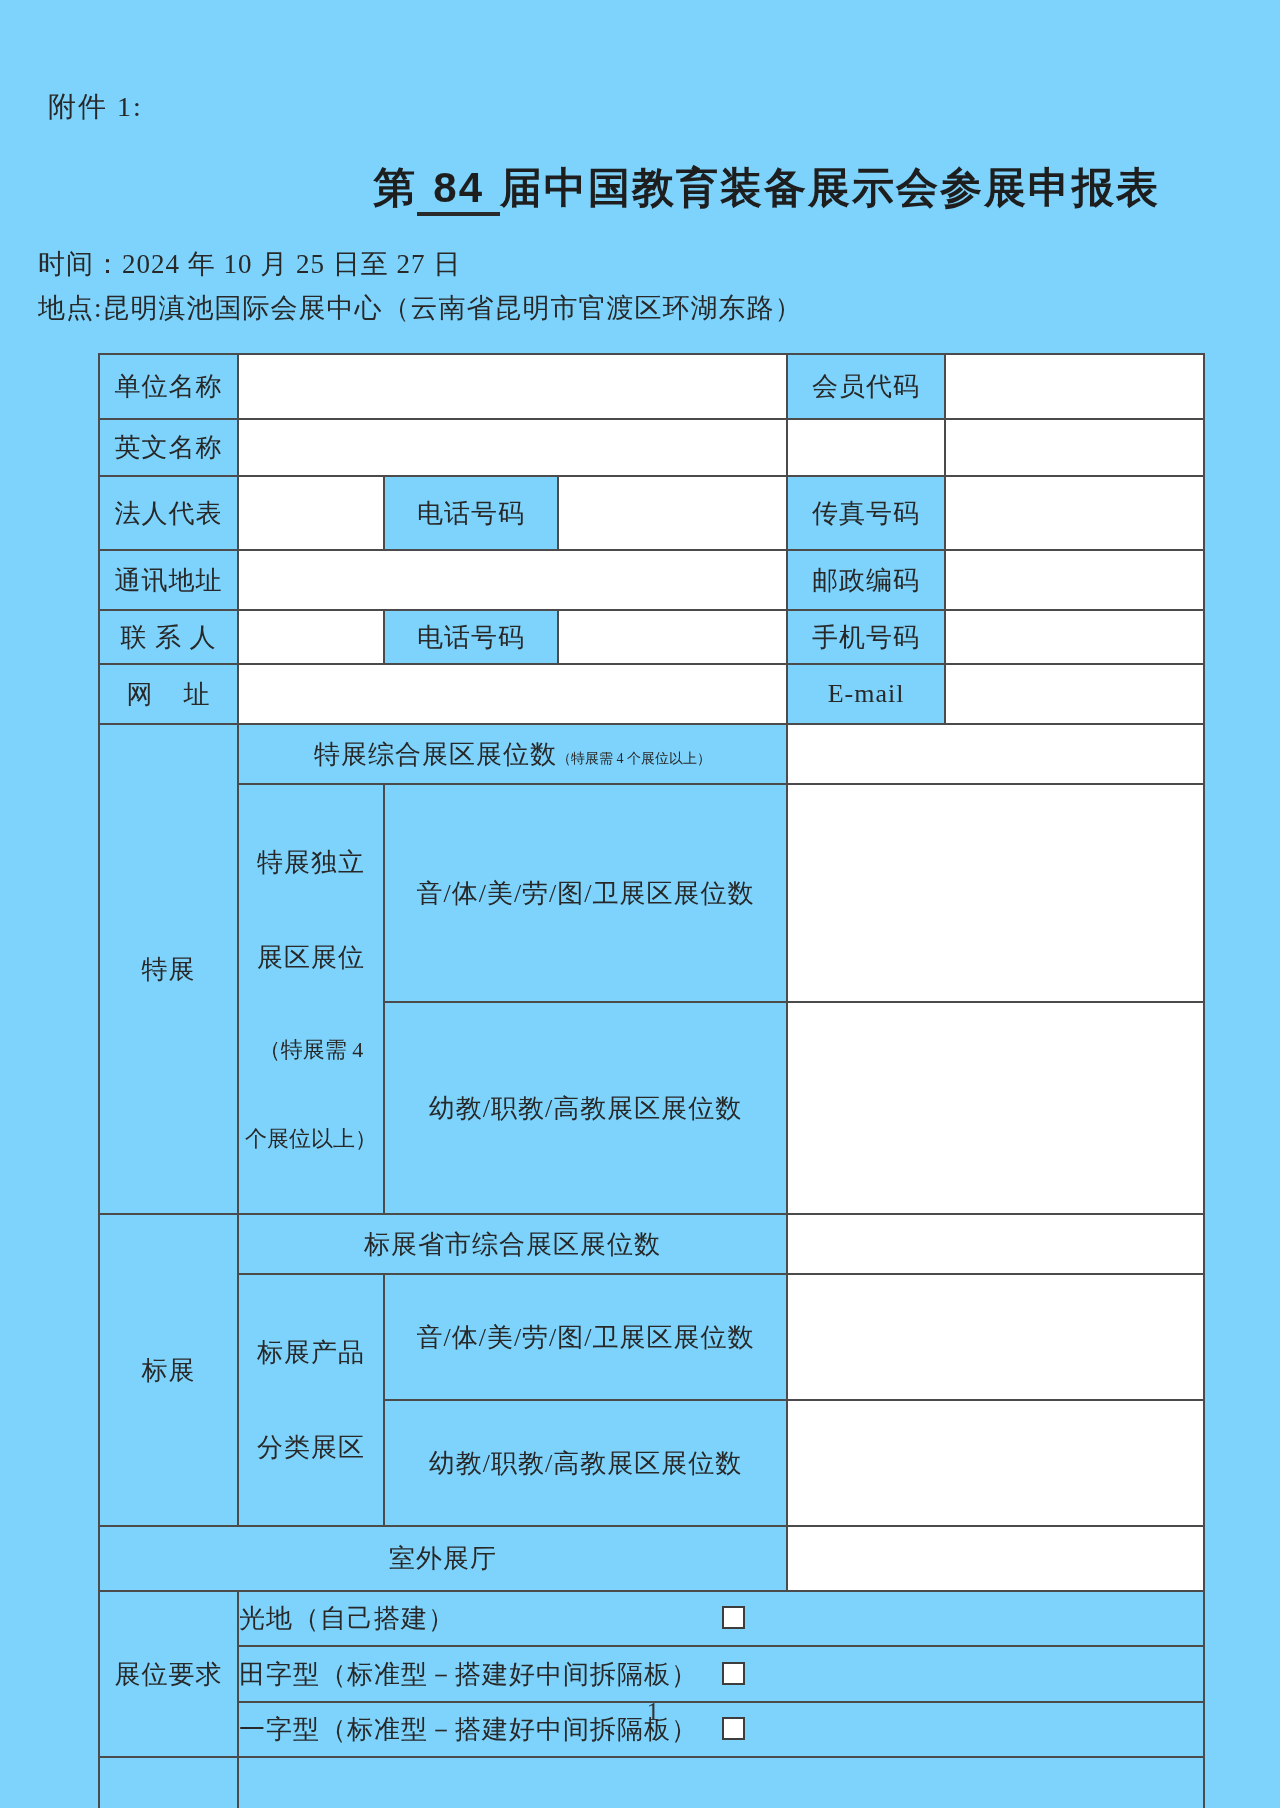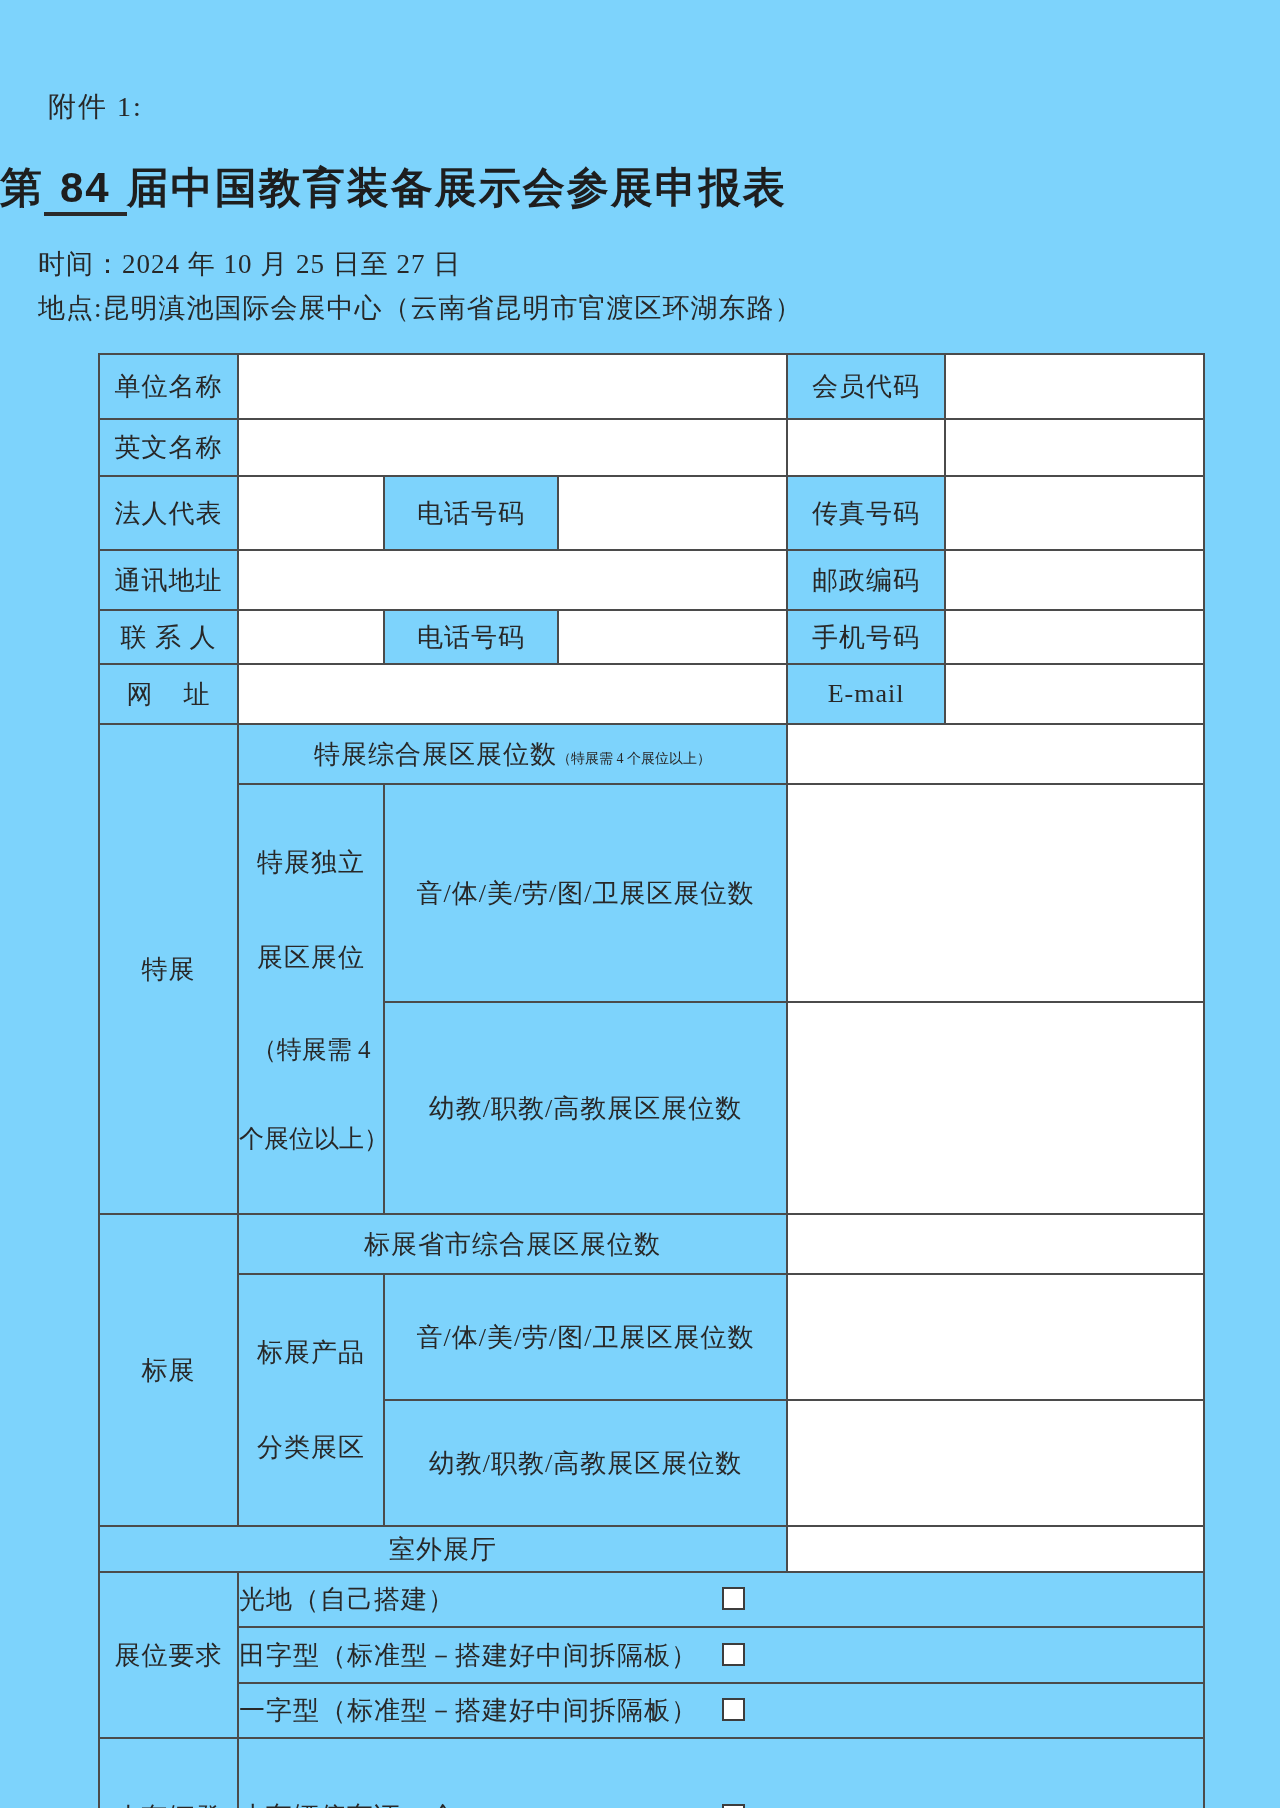--- a/index.html
+++ b/index.html
@@ -11,21 +11,21 @@
     font-family:"Liberation Serif","DejaVu Serif",serif;
     color:#282828;
     overflow:hidden;
   }
   .attachment{
     position:absolute;left:48px;top:88px;
     font-size:28px;letter-spacing:2px;
   }
   .title{
     position:absolute;left:0;top:160px;width:1160px;
-    text-align:left;
+    text-align:right;
     font-family:"Liberation Sans","DejaVu Sans",sans-serif;
     font-weight:bold;font-size:42px;letter-spacing:2px;color:#1e1e1e;
     white-space:nowrap;
   }
   .title .u{
     display:inline-block;
     padding:0 16px;
     border-bottom:4px solid #2a2a2a;
   }
   .meta{
@@ -44,21 +44,21 @@
     border:2px solid #4b4b4b;
     font-size:26px;letter-spacing:1px;
     padding:0;
     vertical-align:middle;
     white-space:pre;
   }
   td.lbl{text-align:center;}
   td.val{background:#fff;}
   td.left{text-align:left;padding-left:10px;}
   .small{font-size:14px;letter-spacing:0;}
-  .note-line{font-size:25px;letter-spacing:0;line-height:29px;text-align:center;}
+  .note-line{font-size:22px;letter-spacing:0;line-height:29px;text-align:center;}
   .big-line{line-height:35px;text-align:center;}
   
   .opt-txt{display:inline-block;width:483px;}
   .cb{
     display:inline-block;width:19px;height:19px;
     border:2px solid #3d3d3d;background:#fff;
     vertical-align:-2px;
   }
   .optline{line-height:36px;}
   .pagenum{
@@ -166,21 +166,21 @@
         <div class="big-line">分类展区</div>
       </td>
       <td class="lbl" colspan="2">音/体/美/劳/图/卫展区展位数</td>
       <td class="val" colspan="2"></td>
     </tr>
     <tr style="height:58px">
       <td class="lbl" colspan="2">幼教/职教/高教展区展位数</td>
       <td class="val" colspan="2"></td>
     </tr>
 
-    <tr style="height:46px">
+    <tr style="height:65px">
       <td class="lbl" colspan="4">室外展厅</td>
       <td class="val" colspan="2"></td>
     </tr>
 
     <tr style="height:55px">
       <td class="lbl" rowspan="3">展位要求</td>
       <td class="left" colspan="5"><span class="opt-txt">光地（自己搭建）</span><span class="cb"></span></td>
     </tr>
     <tr style="height:56px">
       <td class="left" colspan="5"><span class="opt-txt">田字型（标准型－搭建好中间拆隔板）</span><span class="cb"></span></td>

